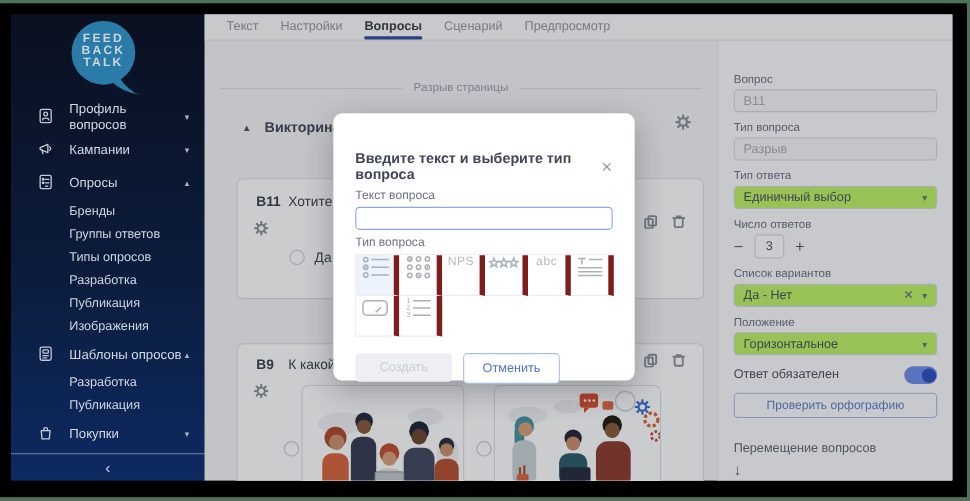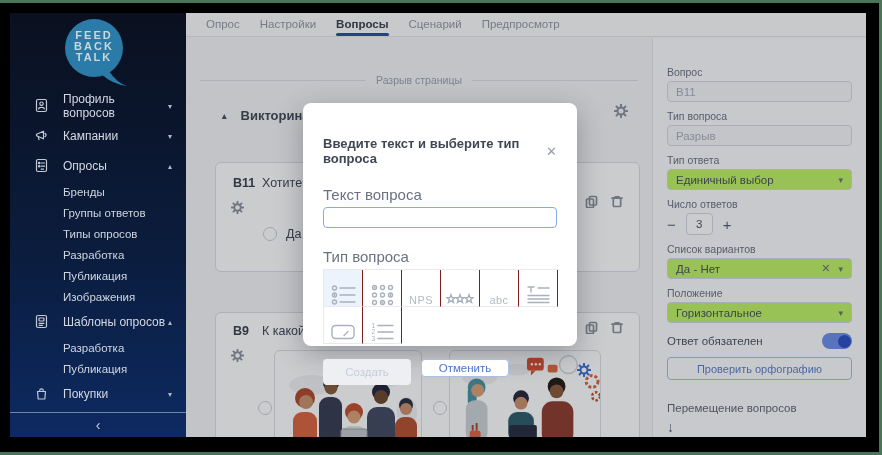--- a/index.html
+++ b/index.html
@@ -86,30 +86,30 @@
   .move-label{font-size:11.5px;color:#5f6673;margin-top:22px;}
   .move-arrow{font-size:14px;color:#566078;margin-top:5px;background:none;border:none;cursor:pointer;}
 
   
   .backdrop{position:absolute;inset:0;background:rgba(17,22,31,0.22);z-index:5;}
   .modal{position:absolute;left:117px;top:90px;width:274px;height:243px;background:#fff;border-radius:8px;
     z-index:10;box-shadow:0 8px 28px rgba(20,25,40,.3);padding:33px 20px;}
   .m-head{display:flex;align-items:center;justify-content:space-between;}
   .m-title{font-size:13px;font-weight:600;color:#3f4654;}
   .m-close{background:none;border:none;font-size:13px;color:#969ca6;cursor:pointer;}
-  .m-label{font-size:15px;color:#6a7180;margin-top:20px;}
+  .m-label{font-size:11px;color:#6a7180;margin-top:6px;}
   .m-input{margin-top:4px;width:100%;height:21px;border:1.5px solid #86a9ec;border-radius:4px;outline:none;
     font-size:12px;padding:0 7px;font-family:inherit;}
   .type-grid{margin-top:4px;display:flex;flex-wrap:wrap;width:236px;border-top:1px solid #e8eaee;border-left:1px solid #e8eaee;}
-  .type-cell{width:39px;height:37px;border-right:1px solid #7f1d1d;border-bottom:1px solid #e8eaee;display:flex;
-    align-items:flex-end;justify-content:center;background:#fff;cursor:pointer;font-size:11px;color:#b3bac4;letter-spacing:.5px;}
+  .type-cell{width:39px;height:37px;border-right:5px solid #7f1d1d;border-bottom:1px solid #e8eaee;display:flex;
+    align-items:flex-start;justify-content:center;background:#fff;cursor:pointer;font-size:11px;color:#b3bac4;letter-spacing:.5px;}
   .type-cell.selected{background:#ecf3fd;}
   .m-buttons{display:flex;gap:10px;margin-top:15px;}
   .btn-create{width:88px;height:26px;background:#edeff3;color:#c7cdd6;border:none;border-radius:4px;font-size:11.5px;font-family:inherit;}
-  .btn-cancel{width:88px;height:18px;background:#fff;border:1px solid #a9bfe8;color:#4f74c9;border-radius:4px;
+  .btn-cancel{width:88px;height:28px;background:#fff;border:1px solid #a9bfe8;color:#4f74c9;border-radius:4px;
     font-size:11.5px;cursor:pointer;font-family:inherit;}
   .ic-stroke{stroke:#c3cad6;fill:none;stroke-width:1.2;stroke-linecap:round;stroke-linejoin:round;}
   .gear-stroke{stroke:#8a919c;fill:none;stroke-width:1.7;stroke-linecap:round;}
   .tile-gear .gear-stroke{stroke:#3b6fd4;}
   .ti{stroke:#a9b1bd;fill:none;stroke-width:1.4;stroke-linecap:round;}
 </style>
 </head>
 <body>
 
 <div class="green-top"></div>
@@ -212,21 +212,21 @@
       <span class="lbl">Покупки</span>
       <span class="chev">▾</span>
     </div>
     <div class="collapse-bar">
       <span>‹</span>
     </div>
   </div>
 
   <div class="content">
     <div class="tabbar">
-      <span class="tab">Опрос</span>
+      <span class="tab">Текст</span>
       <span class="tab">Настройки</span>
       <span class="tab active">Вопросы</span>
       <span class="tab">Сценарий</span>
       <span class="tab">Предпросмотр</span>
     </div>
 
     <div class="main">
 
       <div class="questions">
         <div class="pagebreak">

